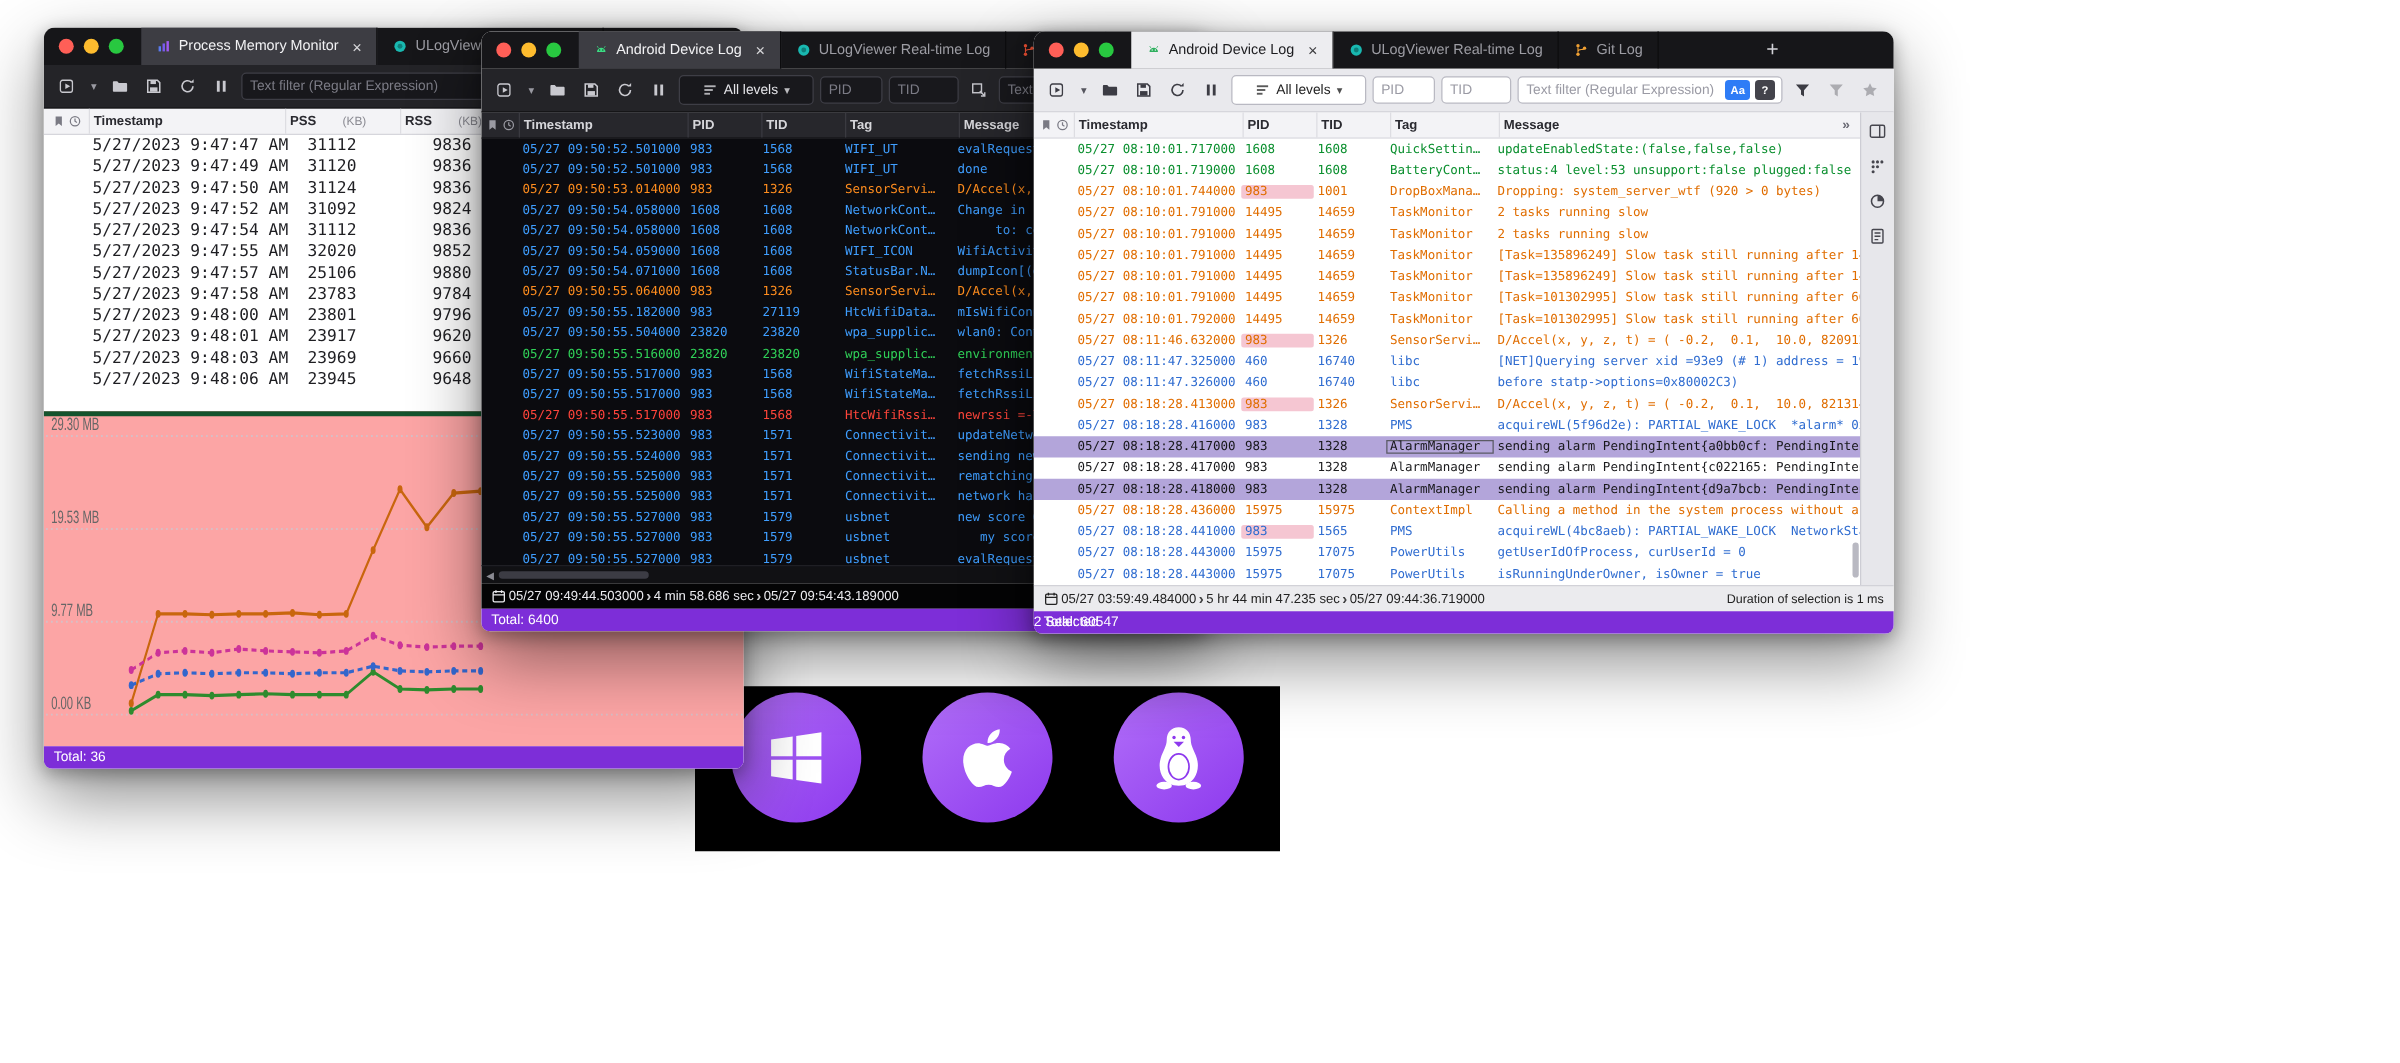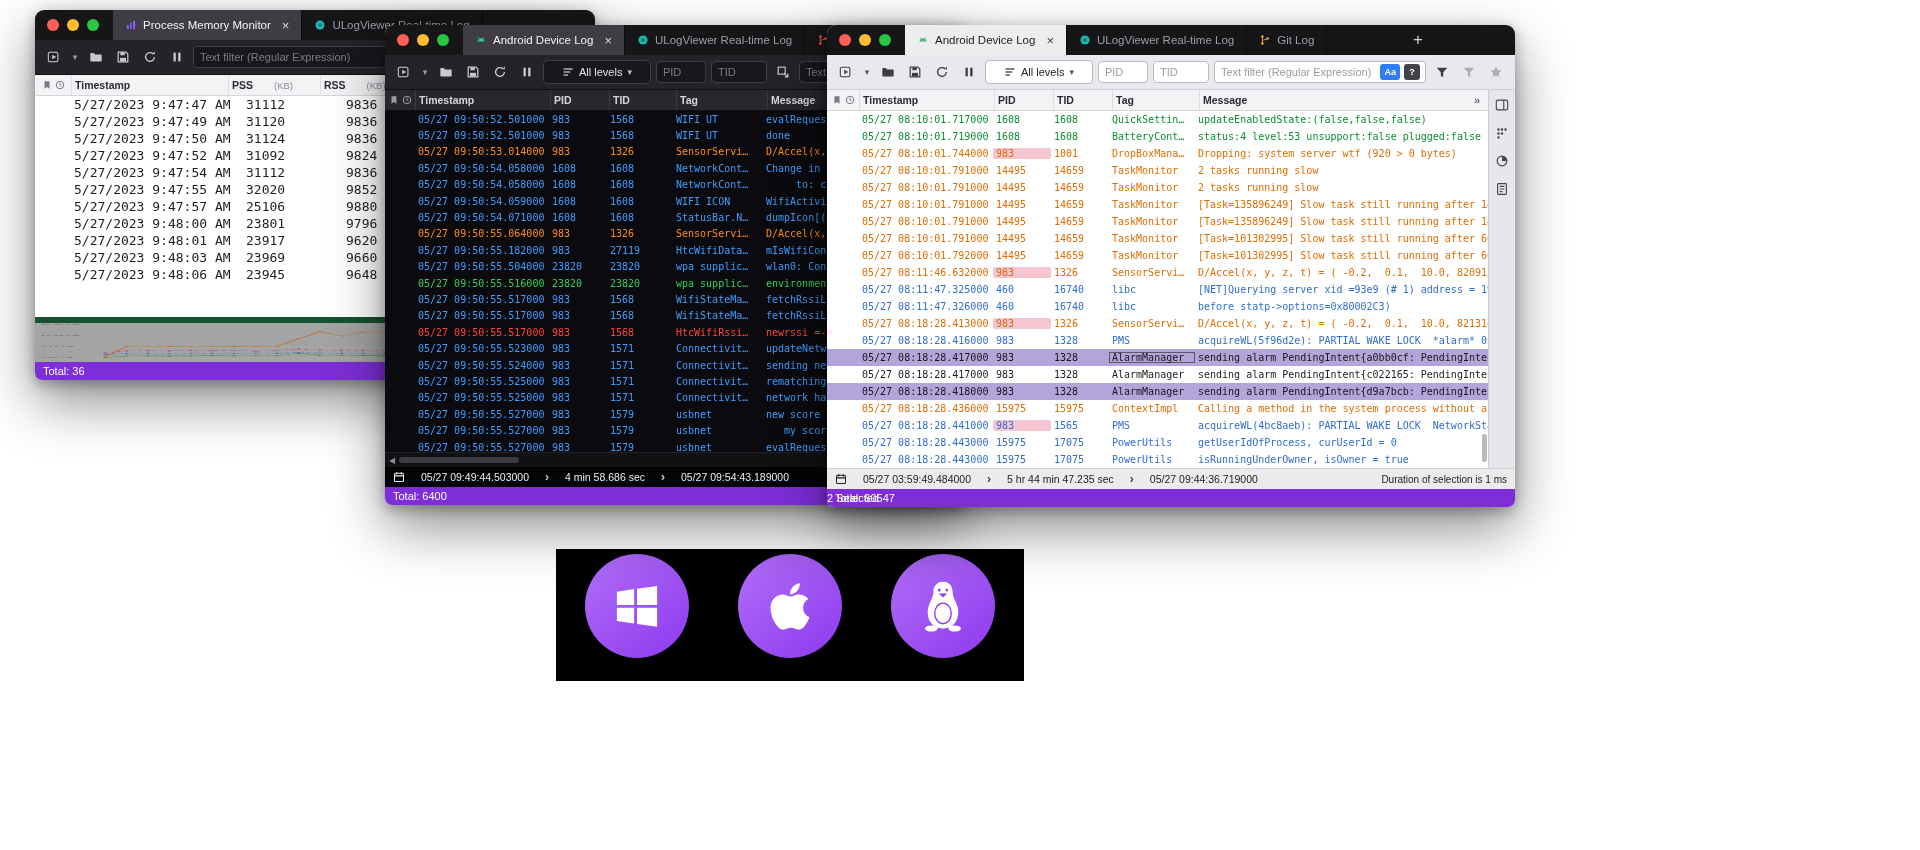--- a/index.html
+++ b/index.html
@@ -93,45 +93,45 @@
   .sidestrip{position:absolute;top:0;right:0;bottom:0;width:26px;background:#e7e7eb;border-left:1px solid #cdcdd4;
     display:flex;flex-direction:column;align-items:center;padding-top:4px;gap:6px}
   .sidestrip .tbtn{color:#46464e}
   .vscroll{position:absolute;top:20px;right:27px;bottom:0;width:7px}
   .vscroll .thumb{position:absolute;left:1px;right:1px;bottom:6px;height:28px;background:#b9b9c2;border-radius:3px}
   .hscroll{flex:0 0 14px;background:#111114;display:flex;align-items:center;border-top:1px solid #1f1f24}
   .hscroll .arrow{color:#8a8a92;font-size:8px;padding:0 4px}
   .hscroll .thumb{height:6px;width:120px;background:#3c3c44;border-radius:3px}
 
   
-  .timeline{flex:0 0 20px;display:flex;align-items:center;gap:16px;padding:0 8px;font-size:10.5px}
+  .timeline{flex:0 0 20px;display:flex;align-items:center;gap:2px;padding:0 8px;font-size:10.5px}
   .timeline.dk{background:#040405;color:#ececf0}
   .timeline.lt{background:#ebebee;color:#222;border-top:1px solid #d2d2d8}
   .timeline svg{width:12px;height:12px;flex:0 0 auto}
   .timeline .chev{font-weight:700;font-size:12px;opacity:.85}
   .timeline .note{margin-left:auto;font-size:10px}
   .statusbar{flex:0 0 18px;background:#7d2ed8;color:#fff;font-size:11px;display:flex;align-items:center;
     padding:0 8px;position:relative}
   .statusbar .center{position:absolute;left:0;right:0;text-align:left;pointer-events:none}
 
   
-  .chartwrap{flex:1 1 auto;background:#a3a3a3;border-top:6px solid #14532d;position:relative}
+  .chartwrap{flex:1 1 auto;background:#fca5a5;border-top:4px solid #14532d;position:relative}
   .chartwrap svg{position:absolute;left:0;top:0;width:100%;height:100%}
   .grid{stroke:#c9c9d2;stroke-width:1;stroke-dasharray:1 3}
   .ticklabel{font:9px "Liberation Sans",sans-serif;fill:#666}
 
   
   .banner{position:absolute;left:556px;top:549px;width:468px;height:132px;background:#000}
   .oscircle{position:absolute;top:5px;width:104px;height:104px;border-radius:50%;
     background:linear-gradient(140deg,#b26ff9 0%,#8d39ee 100%);display:flex;align-items:center;justify-content:center}
 </style>
 </head>
 <body>
 
-<div class="window w1" style="left:35px;top:10px;width:560px;height:370px;z-index:1">
+<div class="window w1" style="left:35px;top:22px;width:560px;height:593px;z-index:1">
   <div class="titlebar">
     <div class="traffic">
       <span class="dot red"></span>
       <span class="dot yellow"></span>
       <span class="dot green"></span>
     </div>
     <div class="tabs">
       <div class="tab on-dark">
         <span class="tabicon">
           <svg viewBox="0 0 16 16">
@@ -241,20 +241,26 @@
         <div class="cell c-gut"></div>
         <div class="cell c-ts">5/27/2023 9:47:55 AM</div>
         <div class="cell c-pss">32020</div>
         <div class="cell c-rss">9852</div>
       </div>
       <div class="logrow lv-d">
         <div class="cell c-gut"></div>
         <div class="cell c-ts">5/27/2023 9:47:57 AM</div>
         <div class="cell c-pss">25106</div>
         <div class="cell c-rss">9880</div>
+      </div>
+      <div class="logrow lv-d">
+        <div class="cell c-gut"></div>
+        <div class="cell c-ts">5/27/2023 9:47:58 AM</div>
+        <div class="cell c-pss">23783</div>
+        <div class="cell c-rss">9784</div>
       </div>
       <div class="logrow lv-d">
         <div class="cell c-gut"></div>
         <div class="cell c-ts">5/27/2023 9:48:00 AM</div>
         <div class="cell c-pss">23801</div>
         <div class="cell c-rss">9796</div>
       </div>
       <div class="logrow lv-d">
         <div class="cell c-gut"></div>
         <div class="cell c-ts">5/27/2023 9:48:01 AM</div>

